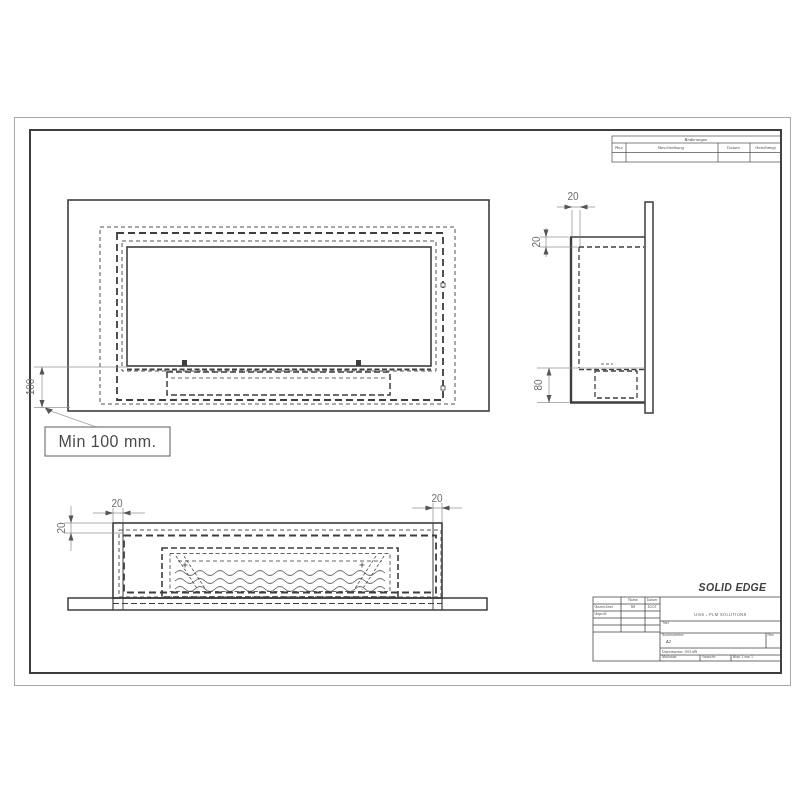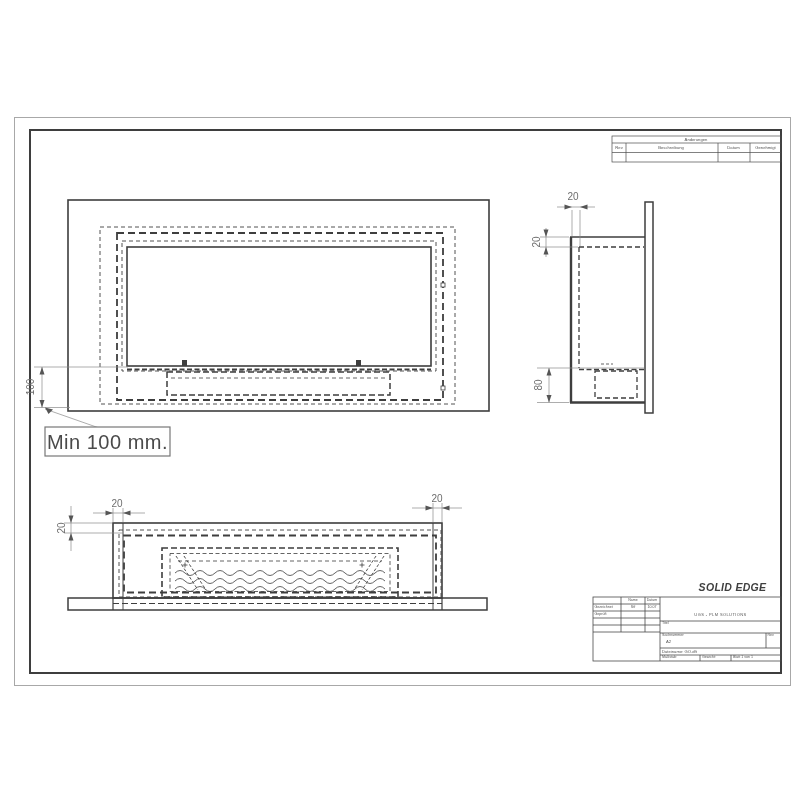--- a/index.html
+++ b/index.html
@@ -4,21 +4,21 @@
 <style>
   html,body{margin:0;padding:0;background:#fff;}
   .stage{position:relative;width:800px;height:800px;background:#ffffff;overflow:hidden;
          font-family:"Liberation Sans", sans-serif;}
   svg{position:absolute;left:0;top:0;}
   .t{position:absolute;line-height:1;white-space:nowrap;color:#555;}
   .c{transform:translate(-50%,-50%);}
   .l{transform:translateY(-50%);}
   .rot{transform:translate(-50%,-50%) rotate(-90deg);}
   .dim{font-size:10px;color:#6e6e6e;}
-  .callout{font-size:20px;color:#4a4a4a;letter-spacing:.5px;}
+  .callout{font-size:16px;color:#4a4a4a;letter-spacing:.5px;}
   .tb{font-size:3.6px;color:#555;}
   .tb4{font-size:4.2px;color:#555;}
   .logo{font-size:10.5px;font-style:italic;font-weight:bold;color:#3f3f3f;letter-spacing:.3px;}
   .logosub{font-size:4px;color:#555;letter-spacing:.4px;}
   .rev{font-size:4.2px;color:#555;}
 </style>
 </head>
 <body>
 
 <div class="stage">

